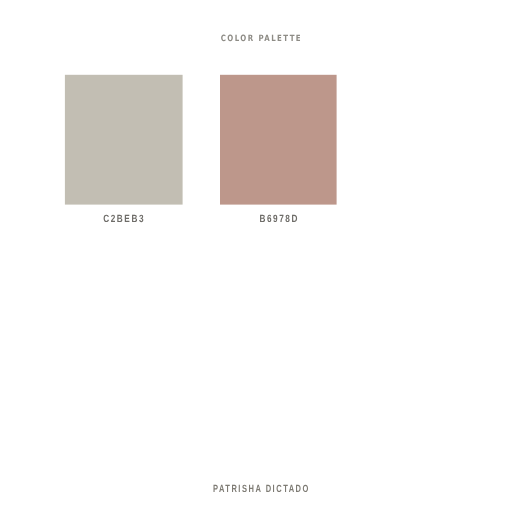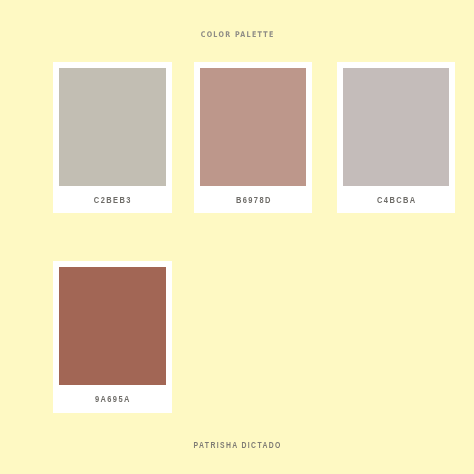--- a/index.html
+++ b/index.html
@@ -97,45 +97,37 @@
     line-height: 12px;
     color: #6E6C68;
     white-space: nowrap;
     transform: scaleX(0.78);
   }
   .card.row-2 .code { top: 132.1px; }
 </style>
 </head>
 <body>
 
-<div class="page" style="background: #fef9c3;">
+<div class="page" style="background: #ffffff;">
 
   <div class="title">COLOR PALETTE</div>
 
   <div class="grid">
 
     <div class="card row-1 col-1">
       <div class="swatch" style="background: rgb(194, 190, 179);"></div>
       <div class="code">C2BEB3</div>
     </div>
 
     <div class="card row-1 col-2">
       <div class="swatch" style="background: rgb(189, 151, 139);"></div>
       <div class="code">B6978D</div>
     </div>
 
-    <div class="card row-1 col-3">
-      <div class="swatch" style="background: rgb(196, 188, 186);"></div>
-      <div class="code">C4BCBA</div>
-    </div>
 
-    <div class="card row-2 col-1">
-      <div class="swatch" style="background: rgb(162, 102, 85);"></div>
-      <div class="code">9A695A</div>
-    </div>
 
 
 
   </div>
 
   <div class="footer">PATRISHA DICTADO</div>
 
 </div>
 
 </body></html>

